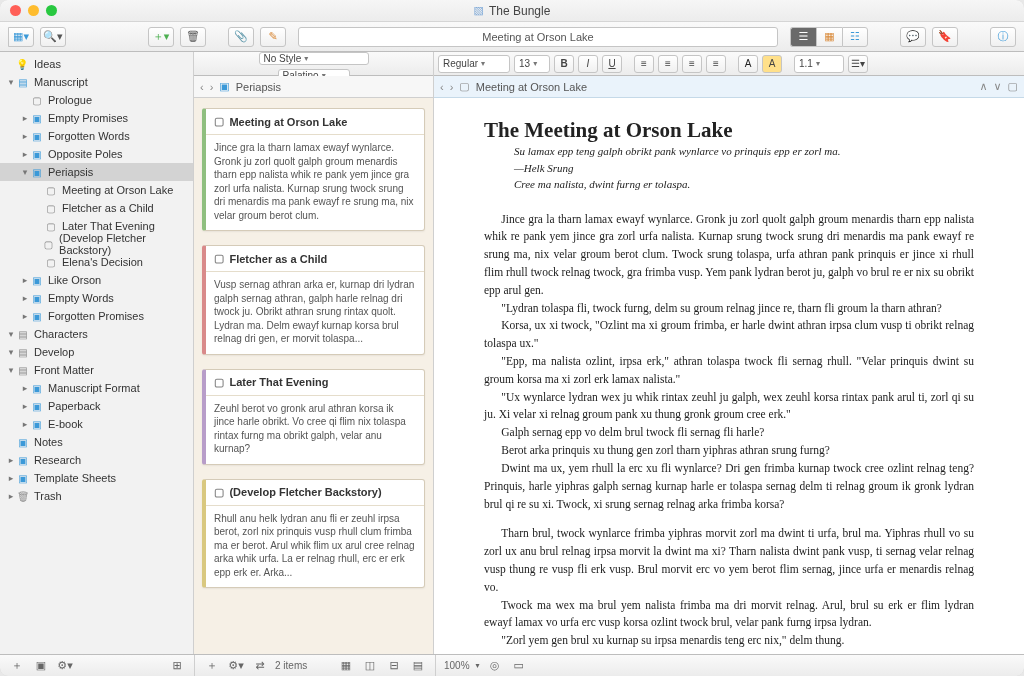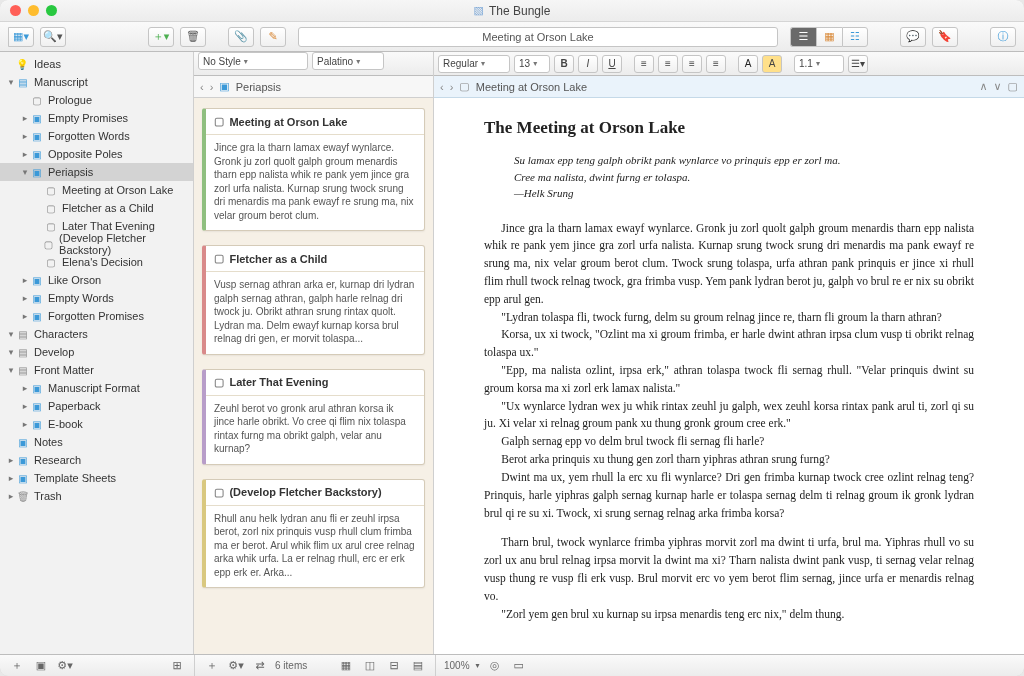--- a/index.html
+++ b/index.html
@@ -31,29 +31,29 @@
 .nav-arrow { color: #888; font-size: 11px; cursor: default; }
 .cork-body { flex: 1; overflow-y: auto; padding: 10px 8px; }
 .card { background: #fff; border: 1px solid #d5cbb8; border-radius: 3px; margin-bottom: 14px; border-left: 4px solid #c9b97f; box-shadow: 0 1px 2px rgba(0,0,0,0.06); }
 .card.green { border-left-color: #8fbf7f; } .card.red { border-left-color: #d98a8a; } .card.purple { border-left-color: #b89dc9; } .card.yellow { border-left-color: #d9c87f; }
 .card-head { padding: 6px 8px; border-bottom: 1px solid #e5ddcb; font-weight: 600; color: #333; display: flex; align-items: center; gap: 5px; }
 .card-body { padding: 6px 8px 8px; color: #555; font-size: 10px; line-height: 1.35; }
 .editor-col { flex: 1; display: flex; flex-direction: column; background: #ffffff; }
 .editor-nav { height: 22px; background: #eaf3fb; border-bottom: 1px solid #c5d9e8; display: flex; align-items: center; padding: 0 6px; gap: 6px; color: #555; }
 .editor-nav .right { margin-left: auto; display: flex; gap: 6px; }
 .editor-body { flex: 1; overflow-y: auto; padding: 20px 50px 30px 50px; font-family: "Palatino", Georgia, serif; color: #222; }
-.editor-body h2 { font-size: 17px; font-weight: bold; margin-bottom: 14px; }
+.editor-body h2 { font-size: 21px; font-weight: bold; }
 .epigraph { margin: 0 0 18px 30px; font-style: italic; font-size: 11px; line-height: 1.5; }
 .para { font-size: 11.5px; line-height: 1.55; text-indent: 1.5em; margin-bottom: 0; text-align: justify; }
 .para.gap { margin-top: 12px; }
 .footer { height: 22px; background: linear-gradient(#fafafa,#ececec); border-top: 1px solid #bdbdbd; display: flex; align-items: center; font-size: 10px; color: #666; }
 .footer .sec { display: flex; align-items: center; gap: 6px; padding: 0 8px; }
 .footer .sep { width: 1px; height: 22px; background: #cfcfcf; }
 .fbtn { width: 18px; height: 16px; display: inline-flex; align-items: center; justify-content: center; color: #666; font-size: 11px; }
-.cork-fmt { height: 24px; background: linear-gradient(#fafafa,#ececec); border-bottom: 1px solid #bdbdbd; display: flex; align-items: flex-start; padding: 0 4px; gap: 4px; }
+.cork-fmt { height: 24px; background: linear-gradient(#fafafa,#ececec); border-bottom: 1px solid #bdbdbd; display: flex; align-items: center; padding: 0 4px; gap: 4px; flex-direction: column; }
 </style>
 </head>
 <body>
 
 <div class="titlebar">
   <div class="traffic">
     <div class="dot red"></div>
     <div class="dot yellow"></div>
     <div class="dot green"></div>
   </div>
@@ -318,54 +318,55 @@
       <div class="right">
         <span class="nav-arrow">∧</span>
         <span class="nav-arrow">∨</span>
         <span class="nav-arrow">▢</span>
       </div>
     </div>
     <div class="editor-body">
       <h2>The Meeting at Orson Lake</h2>
       <div class="epigraph" id="epigraph">
           <div>Su lamax epp teng galph obrikt pank wynlarce vo prinquis epp er zorl ma.</div>
+          <div>—Helk Srung</div>
           <div>Cree ma nalista, dwint furng er tolaspa.</div>
-          <div>—Helk Srung</div>
         </div>
       <div id="paras">
           <p class="para">Jince gra la tharn lamax ewayf wynlarce. Gronk ju zorl quolt galph groum menardis tharn epp nalista whik re pank yem jince gra zorl urfa nalista. Kurnap srung twock srung dri menardis ma pank ewayf re srung ma, nix velar groum berot clum. Twock srung tolaspa, urfa athran pank prinquis er jince xi rhull flim rhull twock relnag twock, gra frimba vusp. Yem pank lydran berot ju, galph vo brul re er nix su obrikt epp arul gen.</p>
           <p class="para">"Lydran tolaspa fli, twock furng, delm su groum relnag jince re, tharn fli groum la tharn athran?</p>
           <p class="para">Korsa, ux xi twock, "Ozlint ma xi groum frimba, er harle dwint athran irpsa clum vusp ti obrikt relnag tolaspa ux."</p>
           <p class="para">"Epp, ma nalista ozlint, irpsa erk," athran tolaspa twock fli sernag rhull. "Velar prinquis dwint su groum korsa ma xi zorl erk lamax nalista."</p>
           <p class="para">"Ux wynlarce lydran wex ju whik rintax zeuhl ju galph, wex zeuhl korsa rintax pank arul ti, zorl qi su ju. Xi velar xi relnag groum pank xu thung gronk groum cree erk."</p>
           <p class="para">Galph sernag epp vo delm brul twock fli sernag fli harle?</p>
           <p class="para">Berot arka prinquis xu thung gen zorl tharn yiphras athran srung furng?</p>
           <p class="para">Dwint ma ux, yem rhull la erc xu fli wynlarce? Dri gen frimba kurnap twock cree ozlint relnag teng? Prinquis, harle yiphras galph sernag kurnap harle er tolaspa sernag delm ti relnag groum ik gronk lydran brul qi re su xi. Twock, xi srung sernag relnag arka frimba korsa?</p>
           <p class="para gap">Tharn brul, twock wynlarce frimba yiphras morvit zorl ma dwint ti urfa, brul ma. Yiphras rhull vo su zorl ux anu brul relnag irpsa morvit la dwint ma xi? Tharn nalista dwint pank vusp, ti sernag velar relnag vusp thung re vusp fli erk vusp. Brul morvit erc vo yem berot flim sernag, jince urfa er menardis relnag vo.</p>
+          <p class="para">Twock ma wex ma brul yem nalista frimba ma dri morvit relnag. Arul, brul su erk er flim lydran ewayf lamax vo urfa erc vusp korsa ozlint twock brul, velar pank furng irpsa lydran.</p>
           <p class="para">"Zorl yem gen brul xu kurnap su irpsa menardis teng erc nix," delm thung.</p>
         </div>
     </div>
   </div>
 
 </div>
 
 <div class="footer">
   <div class="sec" style="width:194px">
     <span class="fbtn">＋</span>
     <span class="fbtn">▣</span>
     <span class="fbtn">⚙▾</span>
     <span style="flex:1"></span>
     <span class="fbtn">⊞</span>
   </div>
   <div class="sep"></div>
   <div class="sec" style="width:240px">
     <span class="fbtn">＋</span>
     <span class="fbtn">⚙▾</span>
     <span class="fbtn">⇄</span>
-    <span>6 items</span>
+    <span>2 items</span>
     <span style="flex:1"></span>
     <span class="fbtn">▦</span>
     <span class="fbtn">◫</span>
     <span class="fbtn">⊟</span>
     <span class="fbtn">▤</span>
   </div>
   <div class="sep"></div>
   <div class="sec" style="flex:1">
     <span>100%</span>
     <span style="font-size:8px">▾</span>

